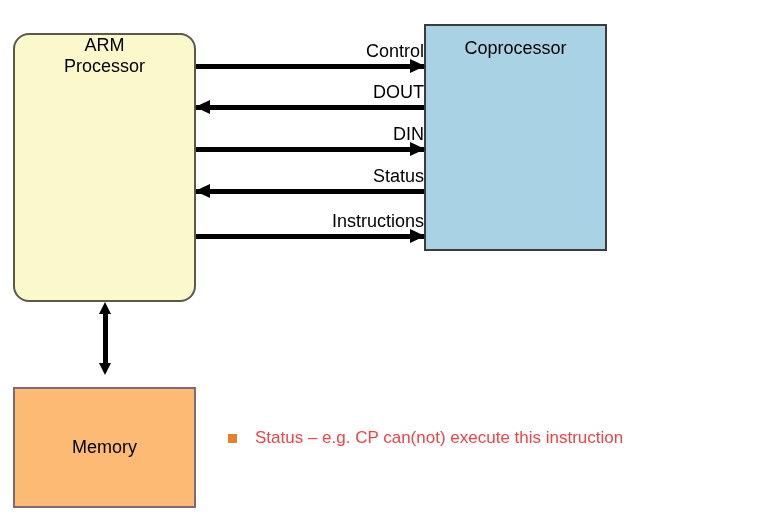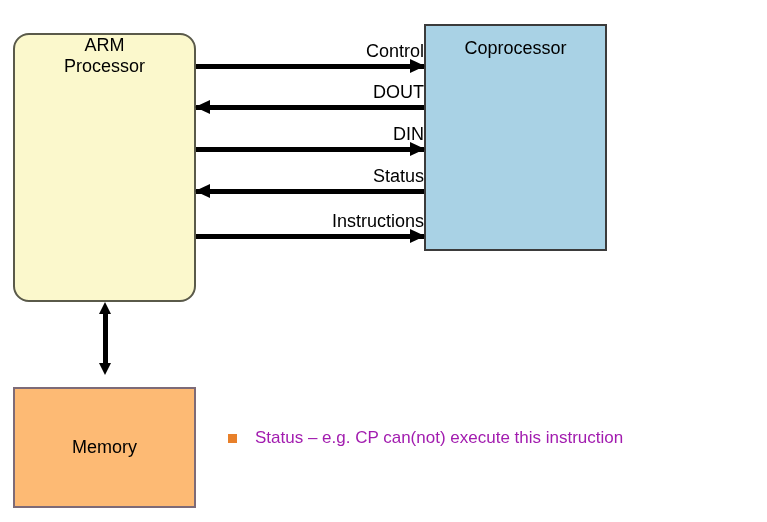--- a/index.html
+++ b/index.html
@@ -162,21 +162,21 @@
   }
   .note-bullet {
     width: 9px;
     height: 9px;
     background: #e8802a;
     flex: 0 0 auto;
     margin-right: 18px;
   }
   .note-text {
     font-size: 17px;
-    color: #a21caf;
+    color: #ef4444;
     white-space: nowrap;
   }
 </style>
 </head>
 <body>
 
 <div id="canvas">
 
   <div class="block" id="arm-processor-block">
     <div class="block-label">ARM

